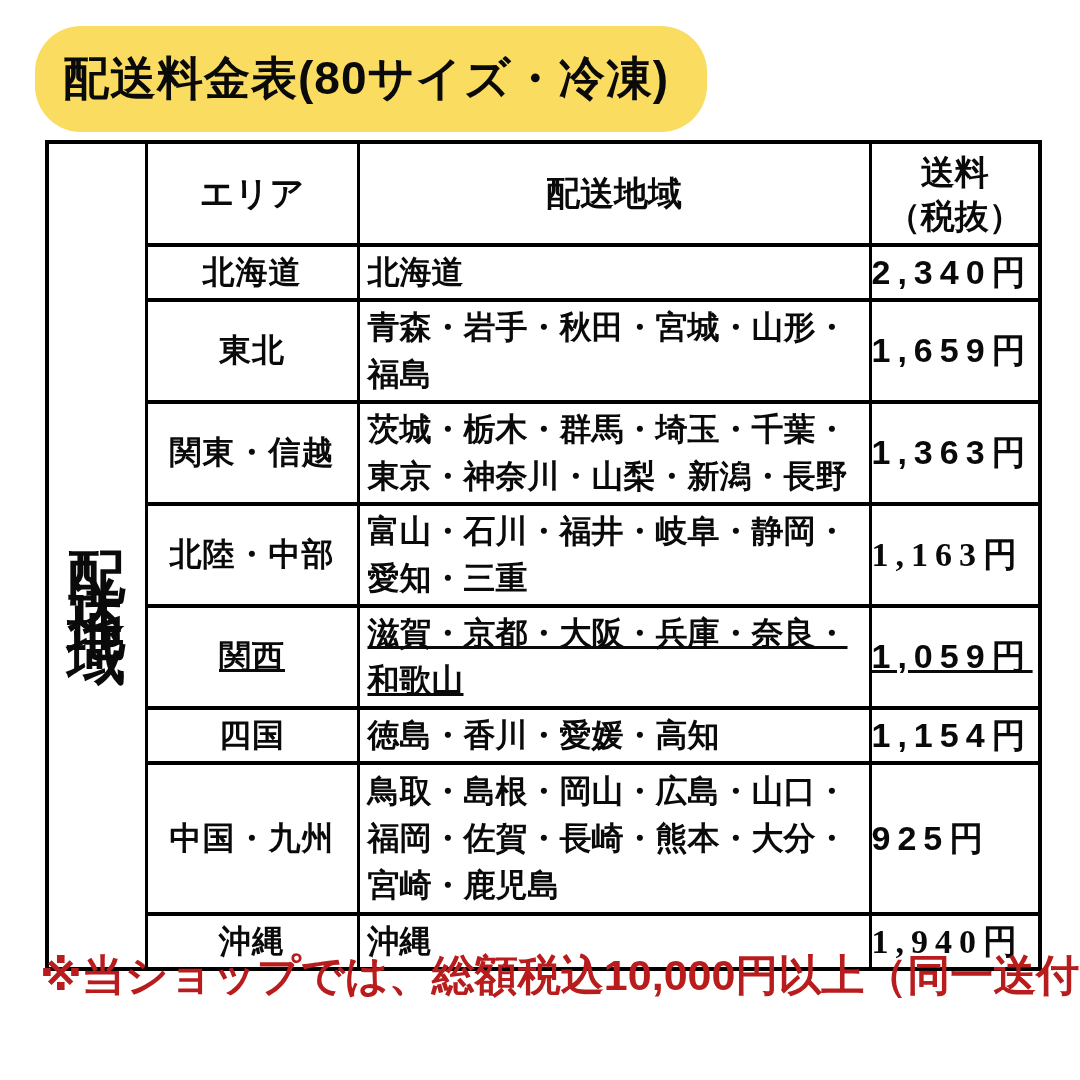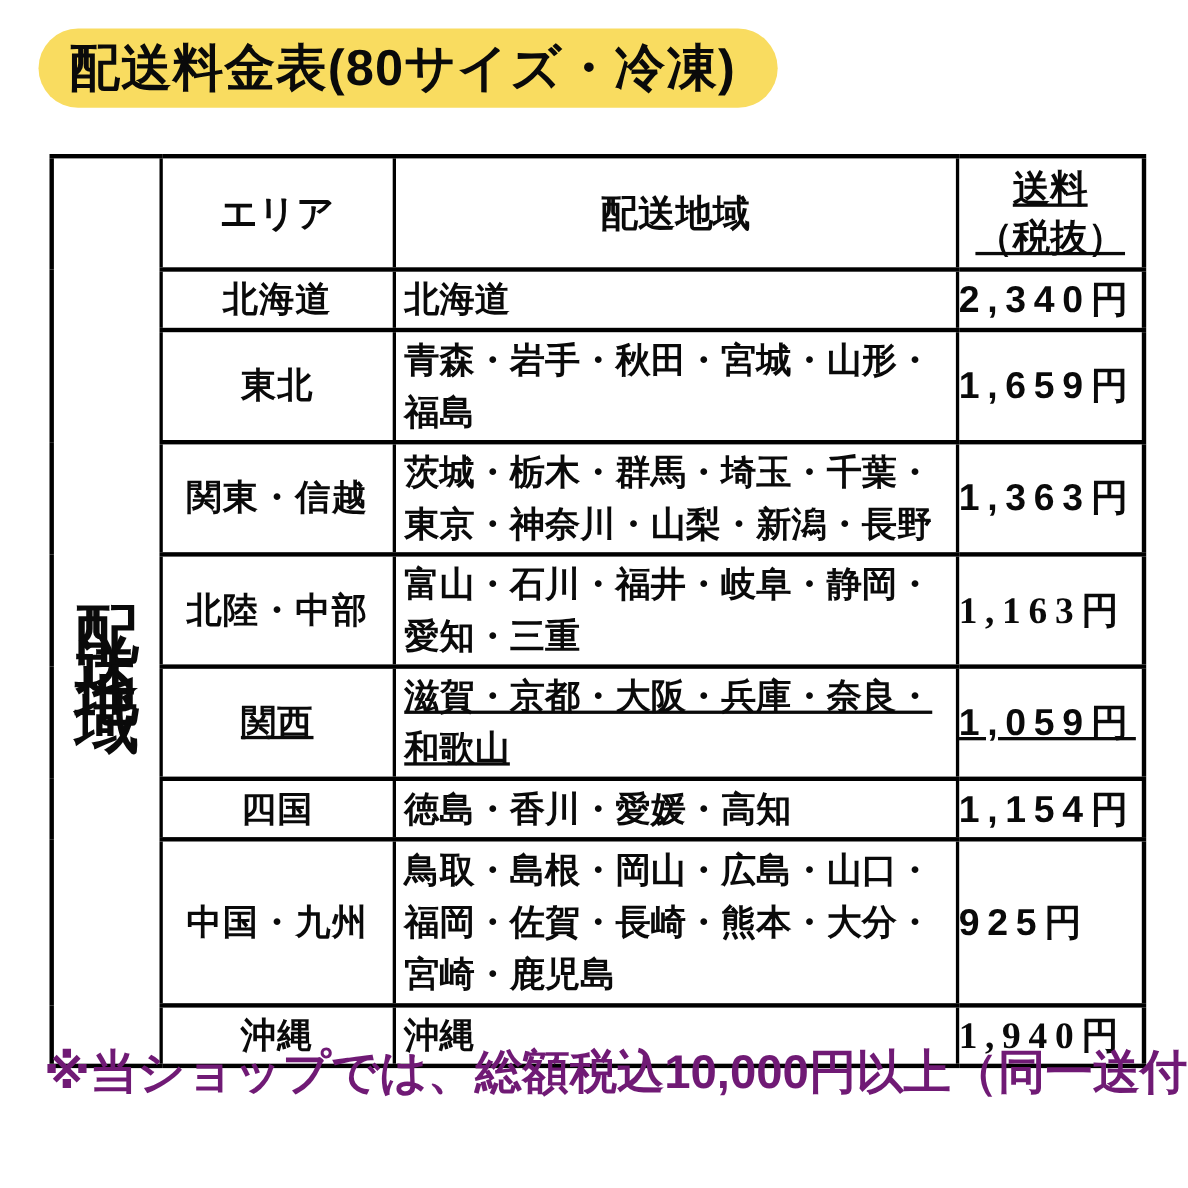--- a/index.html
+++ b/index.html
@@ -15,21 +15,21 @@
     font-weight: bold;
     color: #0a0a0a;
     overflow: hidden;
   }
 
   
   .title-pill {
     position: absolute;
     left: 35px;
     top: 26px;
-    height: 72px;
+    height: 106px;
     display: inline-flex;
     align-items: center;
     background: #F9DC60;
     border-radius: 46px;
     padding: 0 38px 0 28px;
   }
   .title-pill .title-text {
     font-size: 46px;
     letter-spacing: 1px;
     white-space: nowrap;
@@ -65,21 +65,21 @@
     font-size: 58px;
     letter-spacing: 26px;
     font-weight: bold;
   }
 
   .fee-table th {
     font-size: 34px;
     text-align: center;
     font-weight: bold;
   }
-  .fee-header-line { line-height: 44px; text-decoration: underline; }
+  .fee-header-line { line-height: 44px; }
 
   tr.hdr        { height: 103px; }
   tr.r-hokkaido { height: 48px; }
   tr.r-tohoku   { height: 95px; }
   tr.r-kanto    { height: 101px; }
   tr.r-hokuriku { height: 98px; font-family: Liberation Serif, serif; }
   tr.r-kansai   { height: 97px; text-decoration: underline; }
   tr.r-shikoku  { height: 55px; }
   tr.r-chugoku  { height: 151px; }
   tr.r-okinawa  { height: 54px; font-family: Liberation Serif, serif; }
@@ -100,21 +100,21 @@
     font-size: 34px;
     letter-spacing: 7px;
   }
 
   
   .note {
     position: absolute;
     left: 40px;
     top: 948px;
     width: 1010px;
-    color: #701a75;
+    color: #b91c1c;
     font-size: 43px;
     line-height: 54px;
     letter-spacing: 0px;
     white-space: nowrap;
   }
   .note .line2 { padding-left: 50px; }
 </style>
 </head>
 <body>
 

